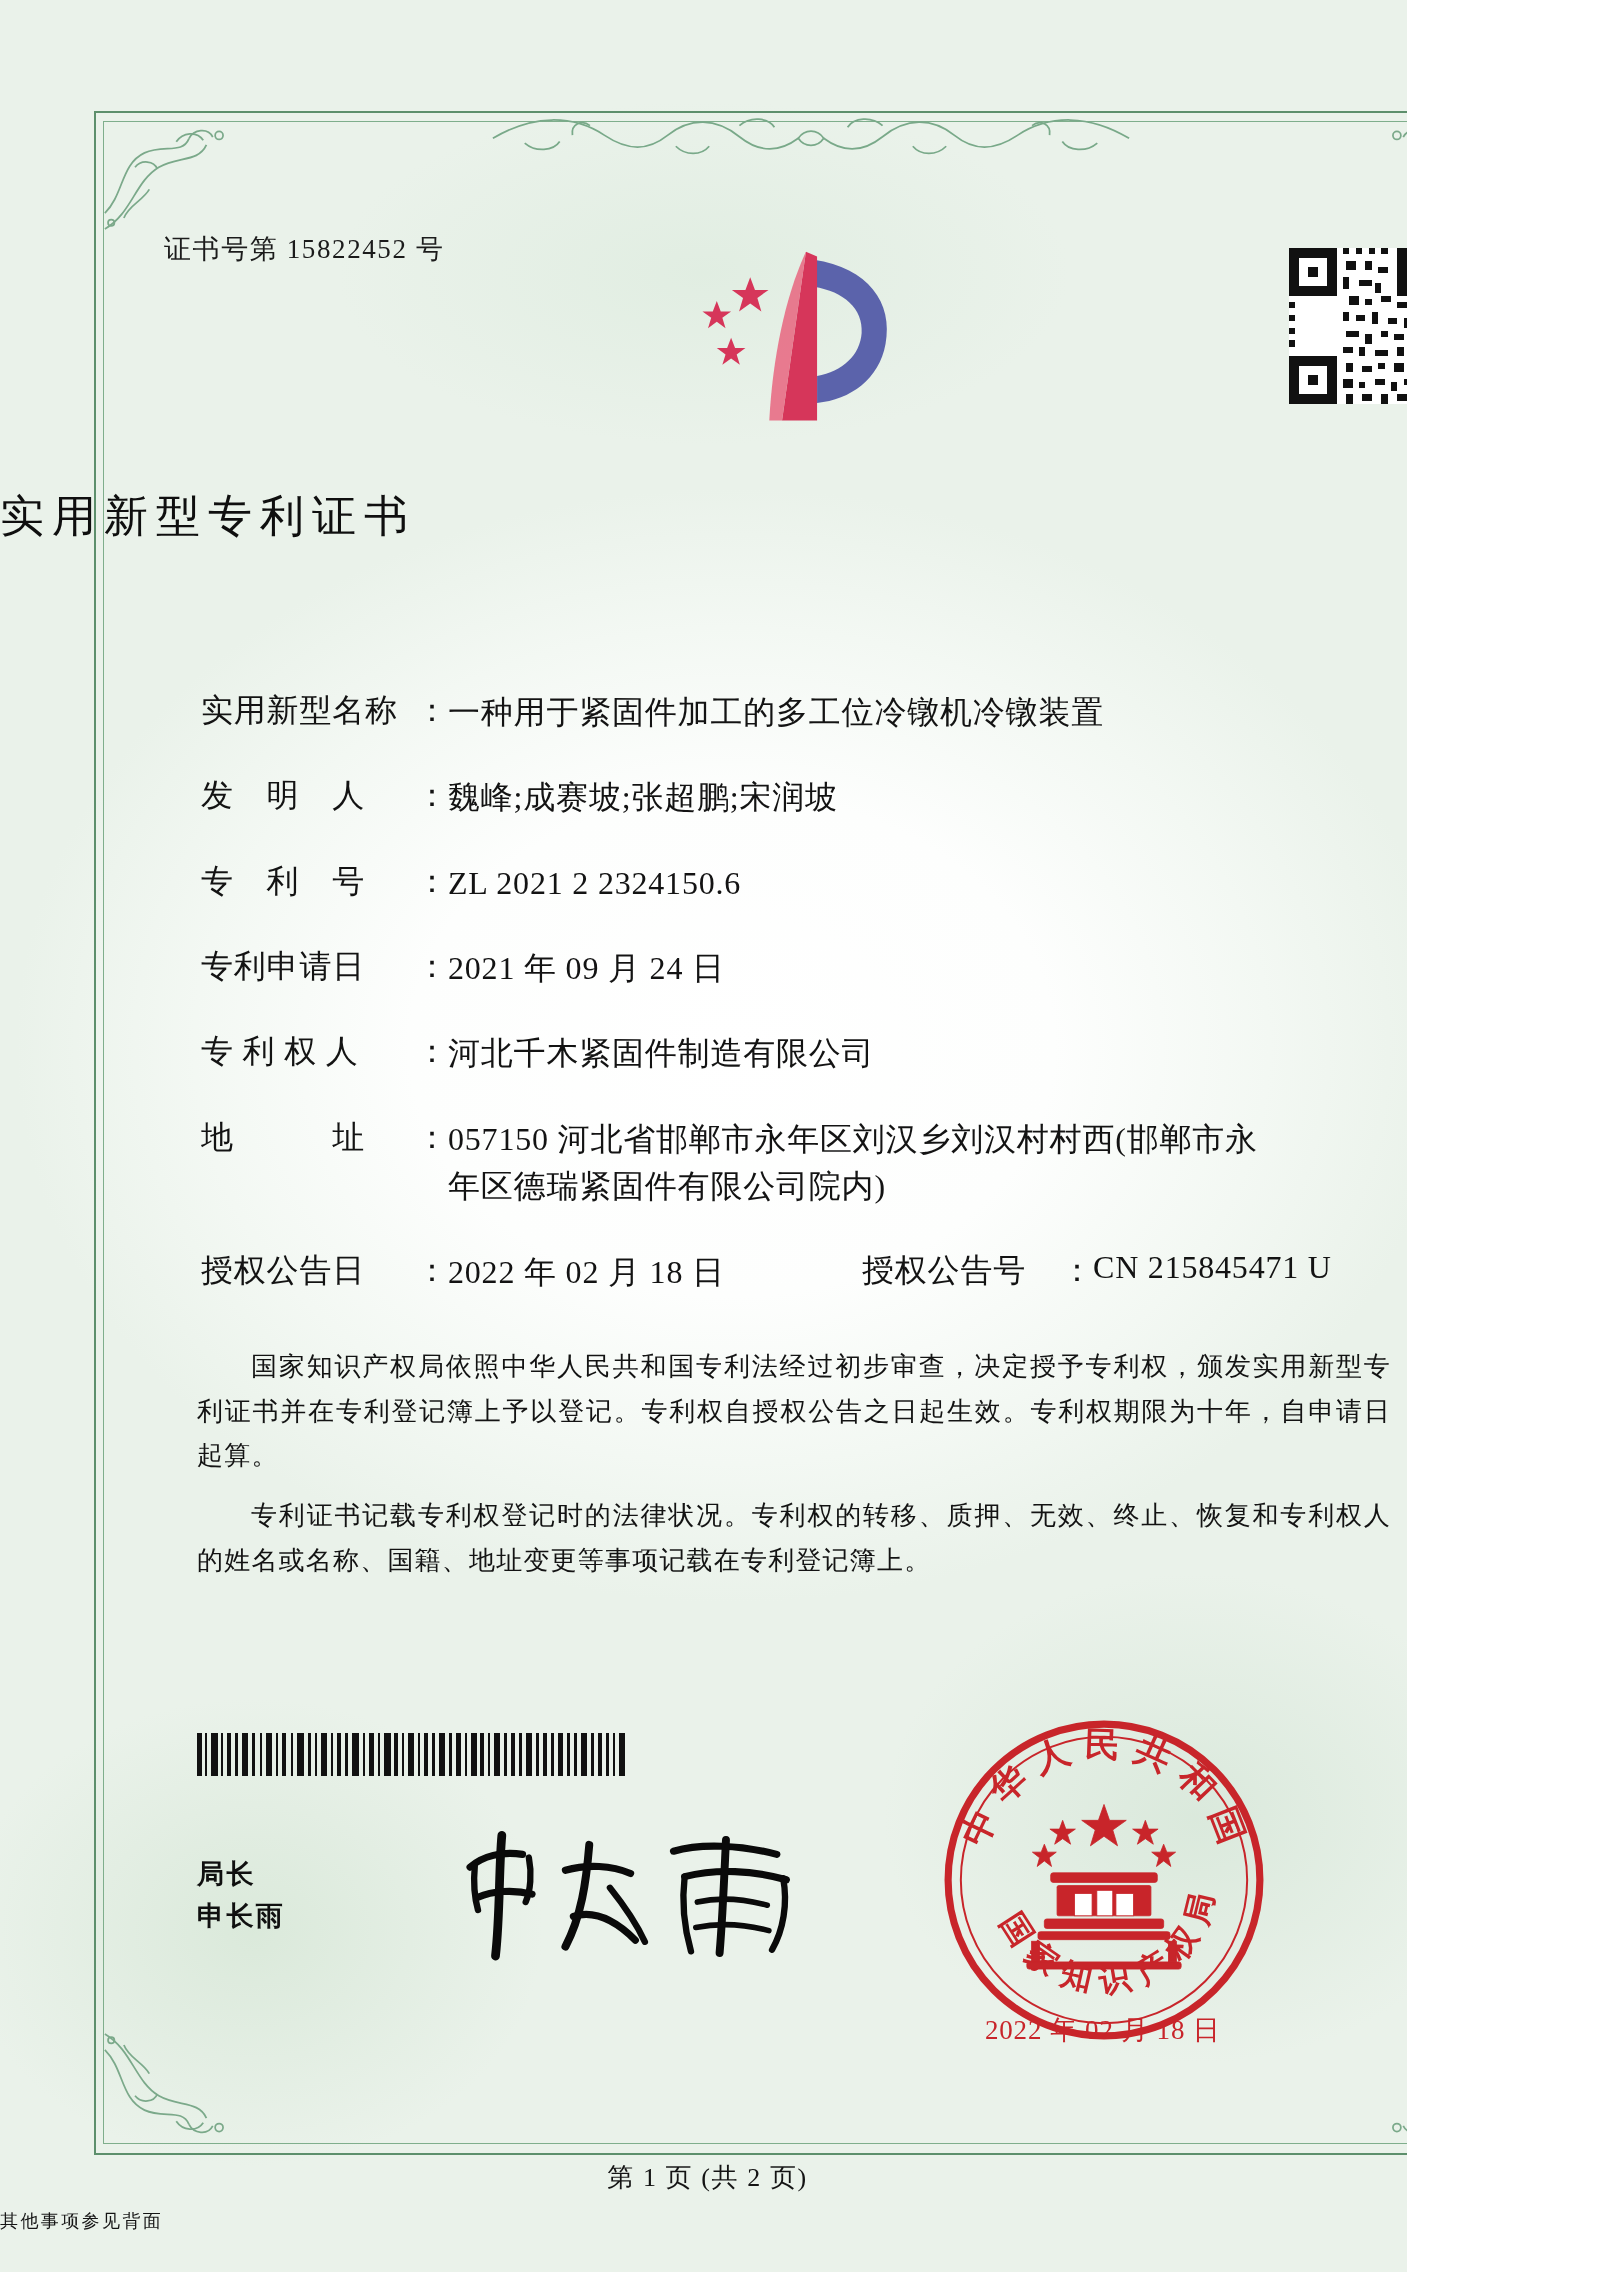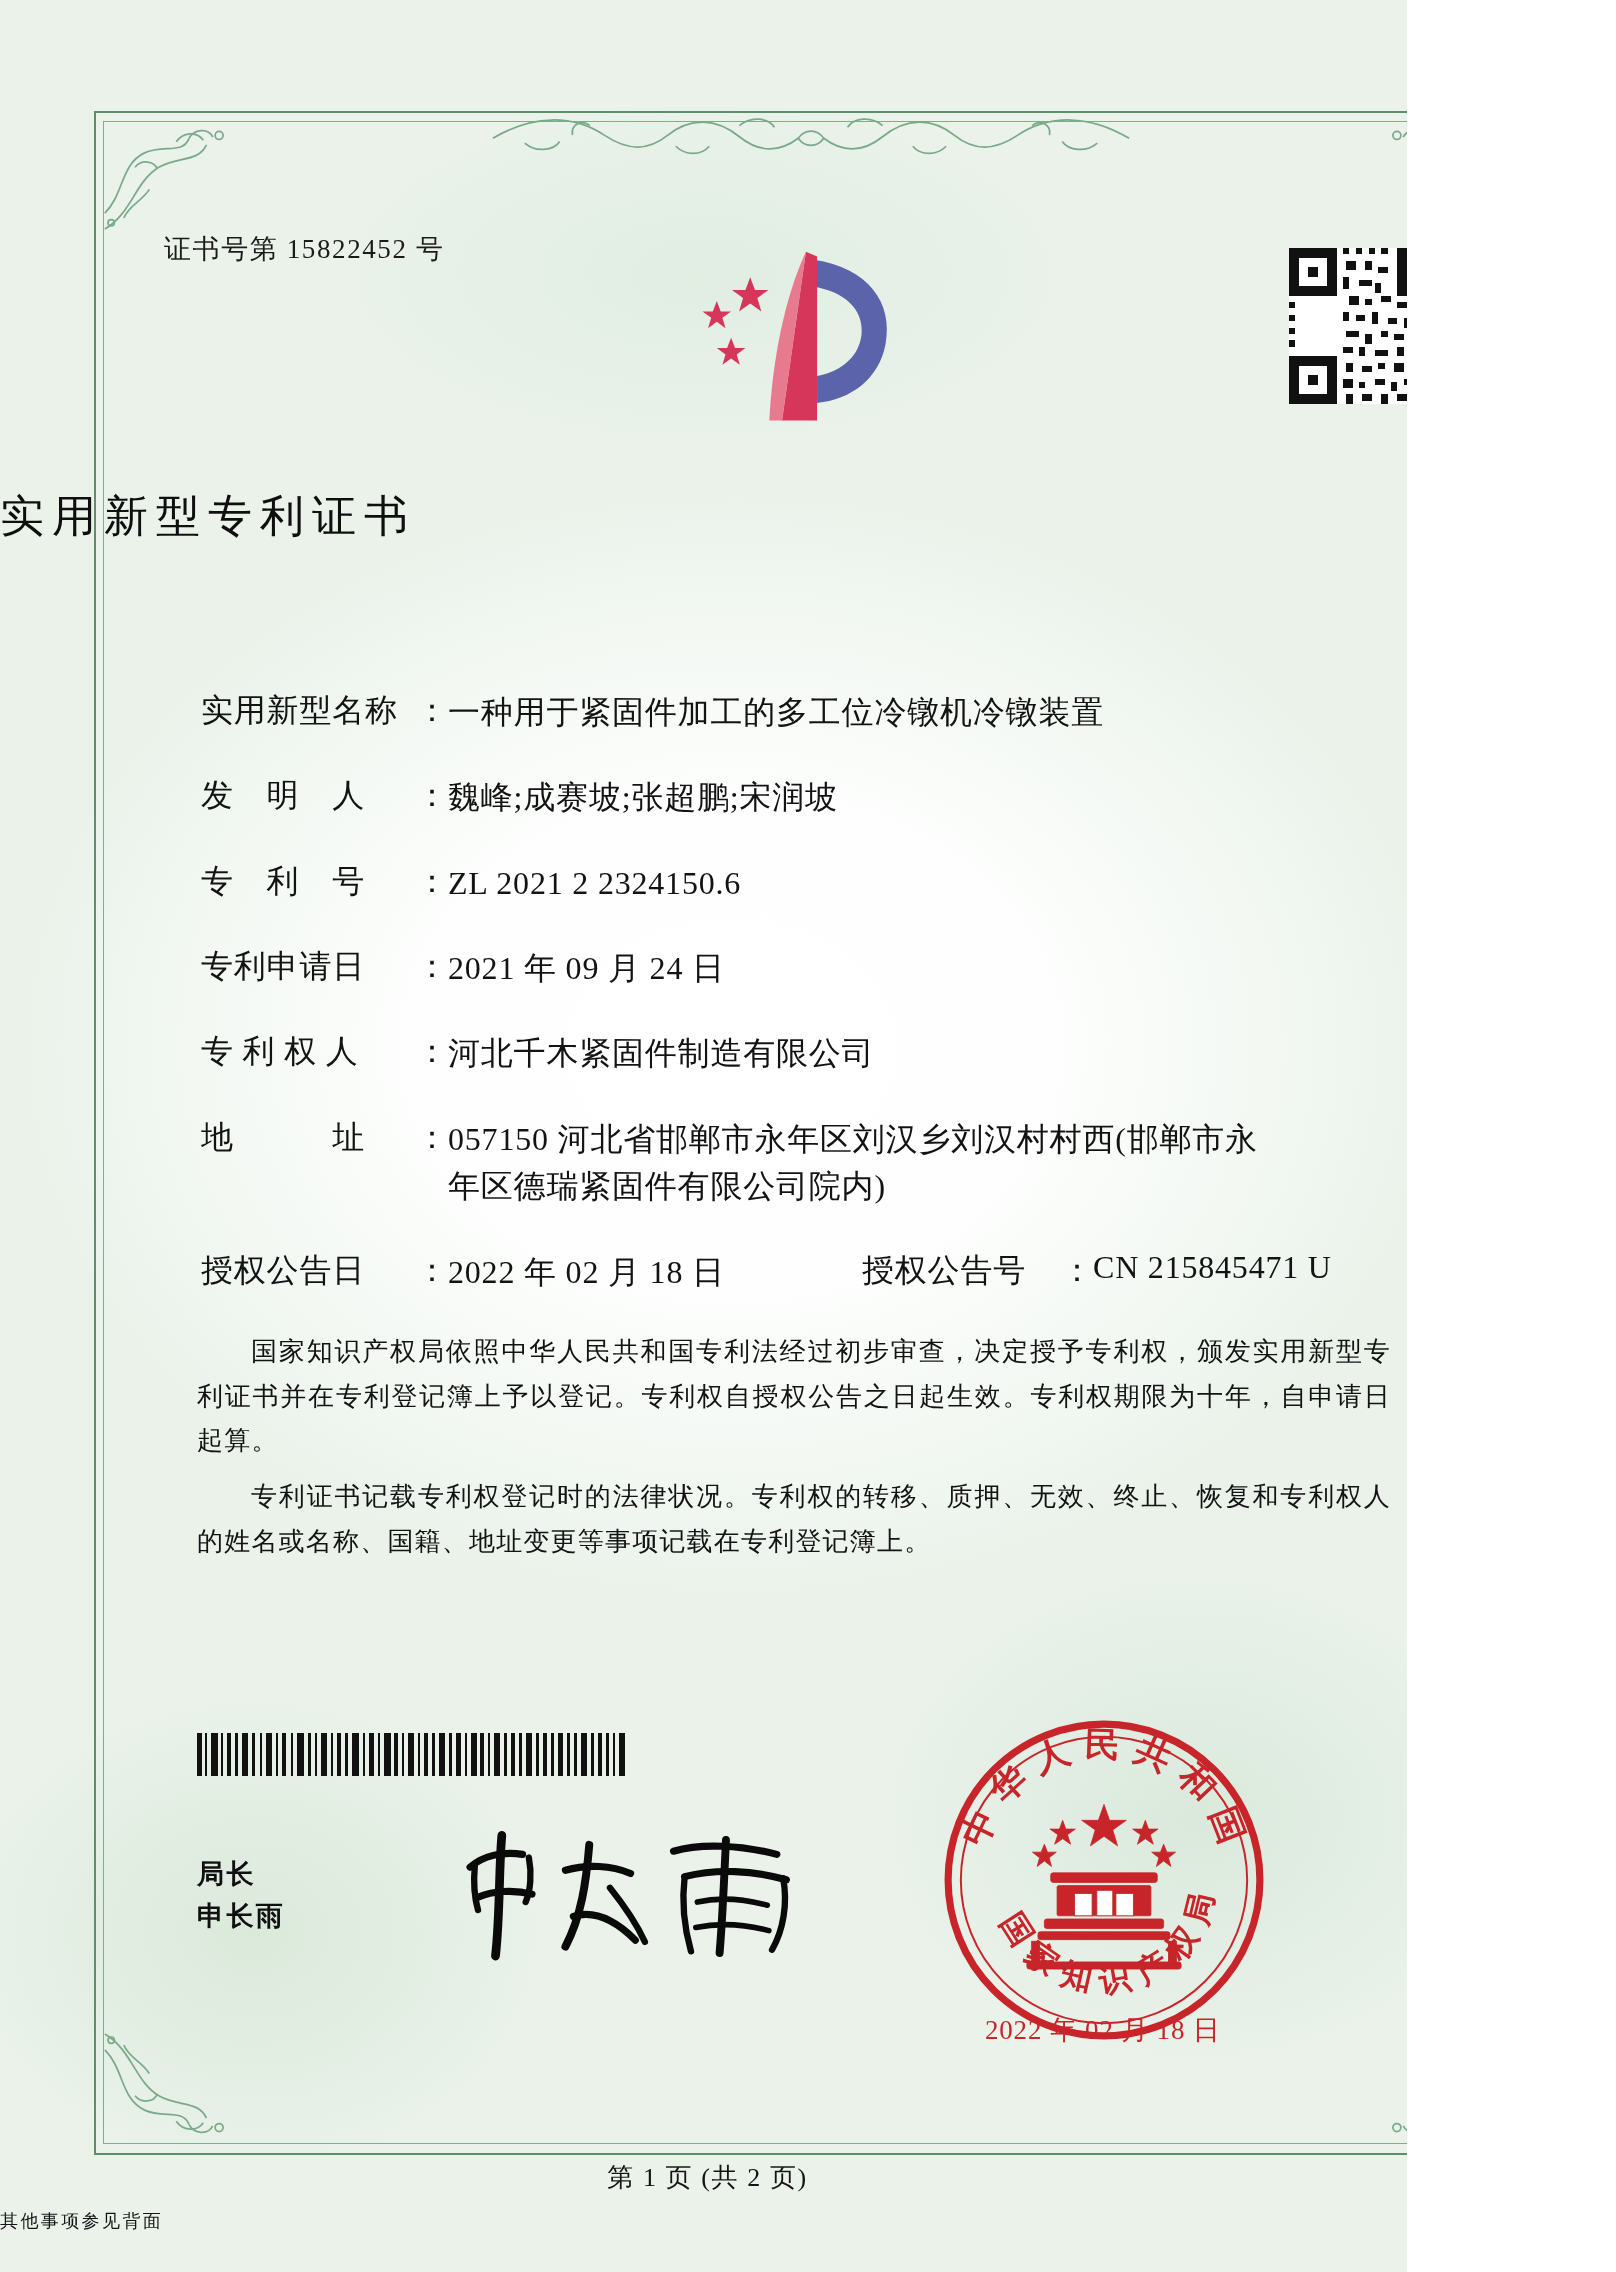--- a/index.html
+++ b/index.html
@@ -157,21 +157,21 @@
     position: absolute;
     left: 197px;
     top: 1330px;
     width: 1194px;
     font-size: 26px;
     color: #131313;
     line-height: 1.72;
     letter-spacing: 1.2px;
   }
   .paragraphs p {
-    margin: 0 0 11px 0;
+    margin: 15px 0 11px 0;
     text-indent: 54px;
     text-align: justify;
   }
 
   
   .barcode {
     position: absolute;
     left: 197px;
     top: 1733px;
     width: 430px;

